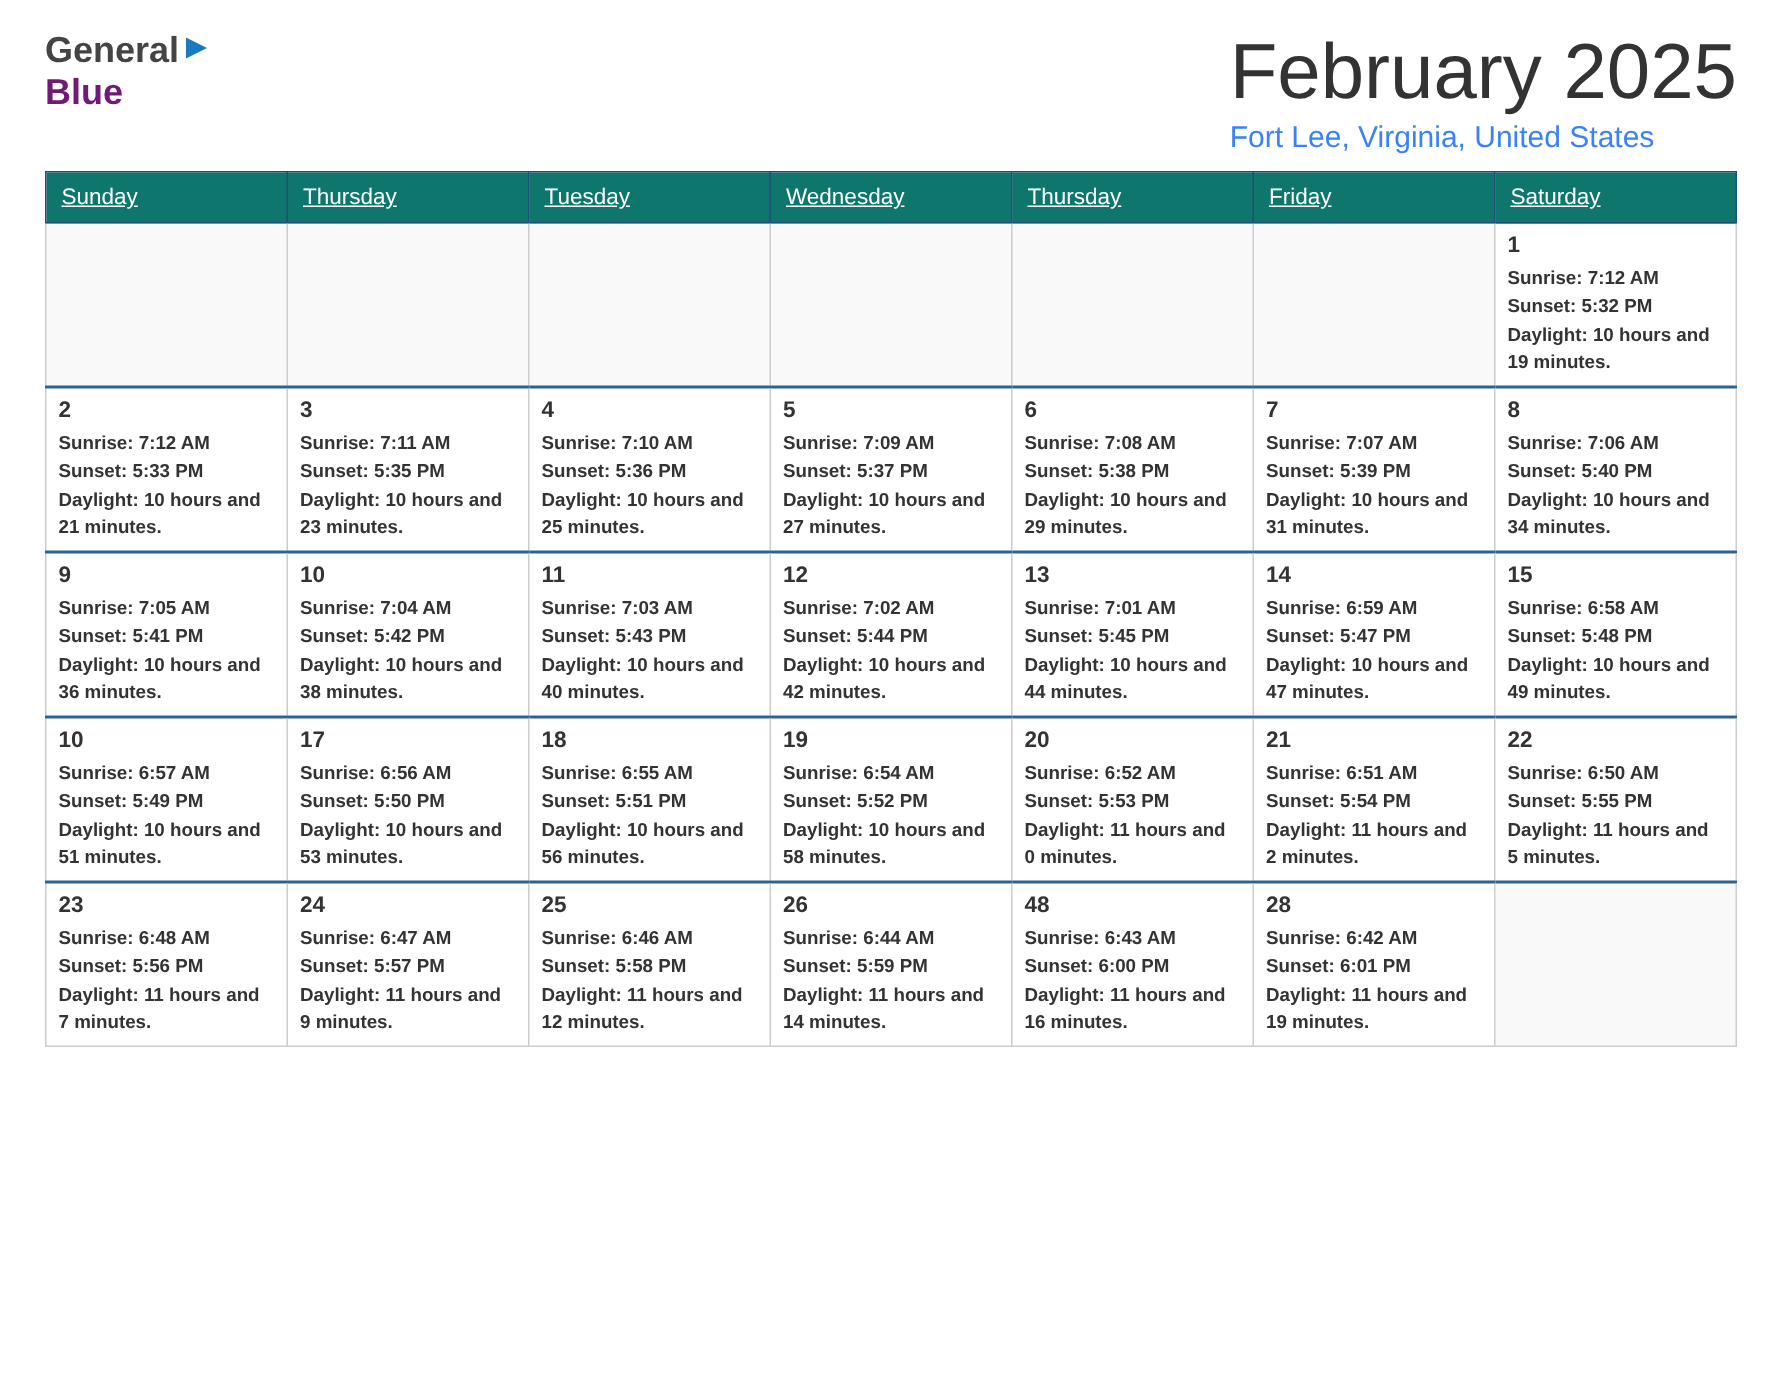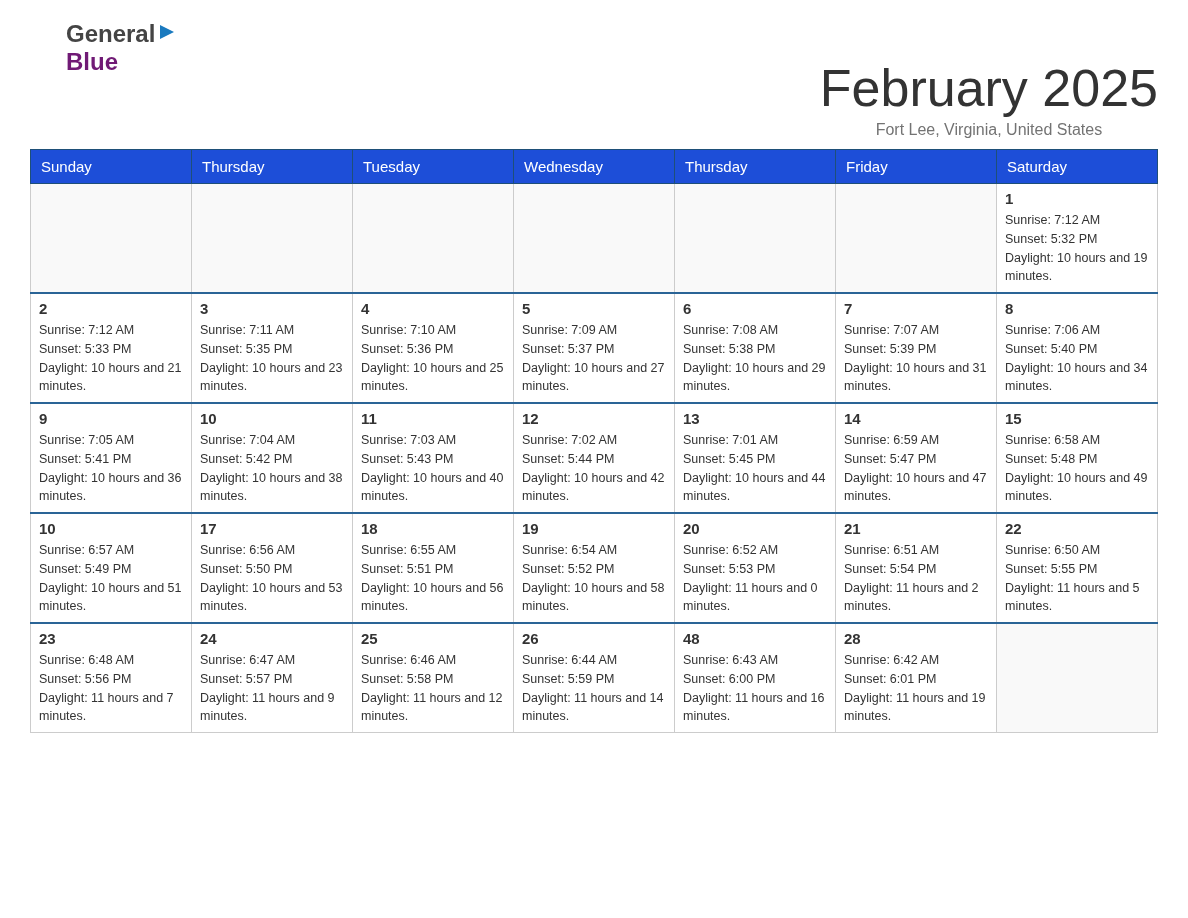--- a/index.html
+++ b/index.html
@@ -13,70 +13,70 @@
     .header {
       display: flex;
       justify-content: space-between;
       align-items: flex-start;
       margin-bottom: 10px;
     }
     .logo {
       display: flex;
       flex-direction: column;
       align-items: flex-start;
-      margin-left: 36px;
     }
     .title-block {
-      text-align: center;
-      margin-top: 40px;
+      text-align: left;
     }
     .month-year {
       font-size: 52px;
       font-weight: normal;
       color: #333;
       line-height: 1.1;
     }
     .location {
-      font-size: 16px;
-      color: #737373;
+      font-size: 20px;
+      color: #3b82f6;
       margin-top: 4px;
     }
     .calendar {
       width: 100%;
       border-collapse: collapse;
       margin-top: 10px;
     }
     .calendar th {
-      background-color: #1d4ed8;
+      background-color: #0f766e;
       color: #fff;
       font-size: 15px;
       font-weight: normal;
       padding: 8px 10px;
       text-align: left;
       border: 1px solid #1e4f78;
+      text-decoration: underline;
     }
     .calendar td {
       vertical-align: top;
       padding: 6px 8px;
       border: 1px solid #ccc;
       width: calc(100% / 7);
       min-height: 100px;
       font-size: 13px;
       color: #333;
     }
     .day-number {
       font-size: 15px;
       font-weight: bold;
       display: block;
       margin-bottom: 4px;
     }
     .day-info {
       font-size: 12.5px;
       line-height: 1.5;
       color: #333;
+      font-weight: bold;
     }
     .calendar tr td {
       border-top: 2px solid #2a6496;
     }
     .calendar tr:first-child td {
       border-top: 1px solid #ccc;
     }
     .empty-cell {
       background: #f9f9f9;
     }

